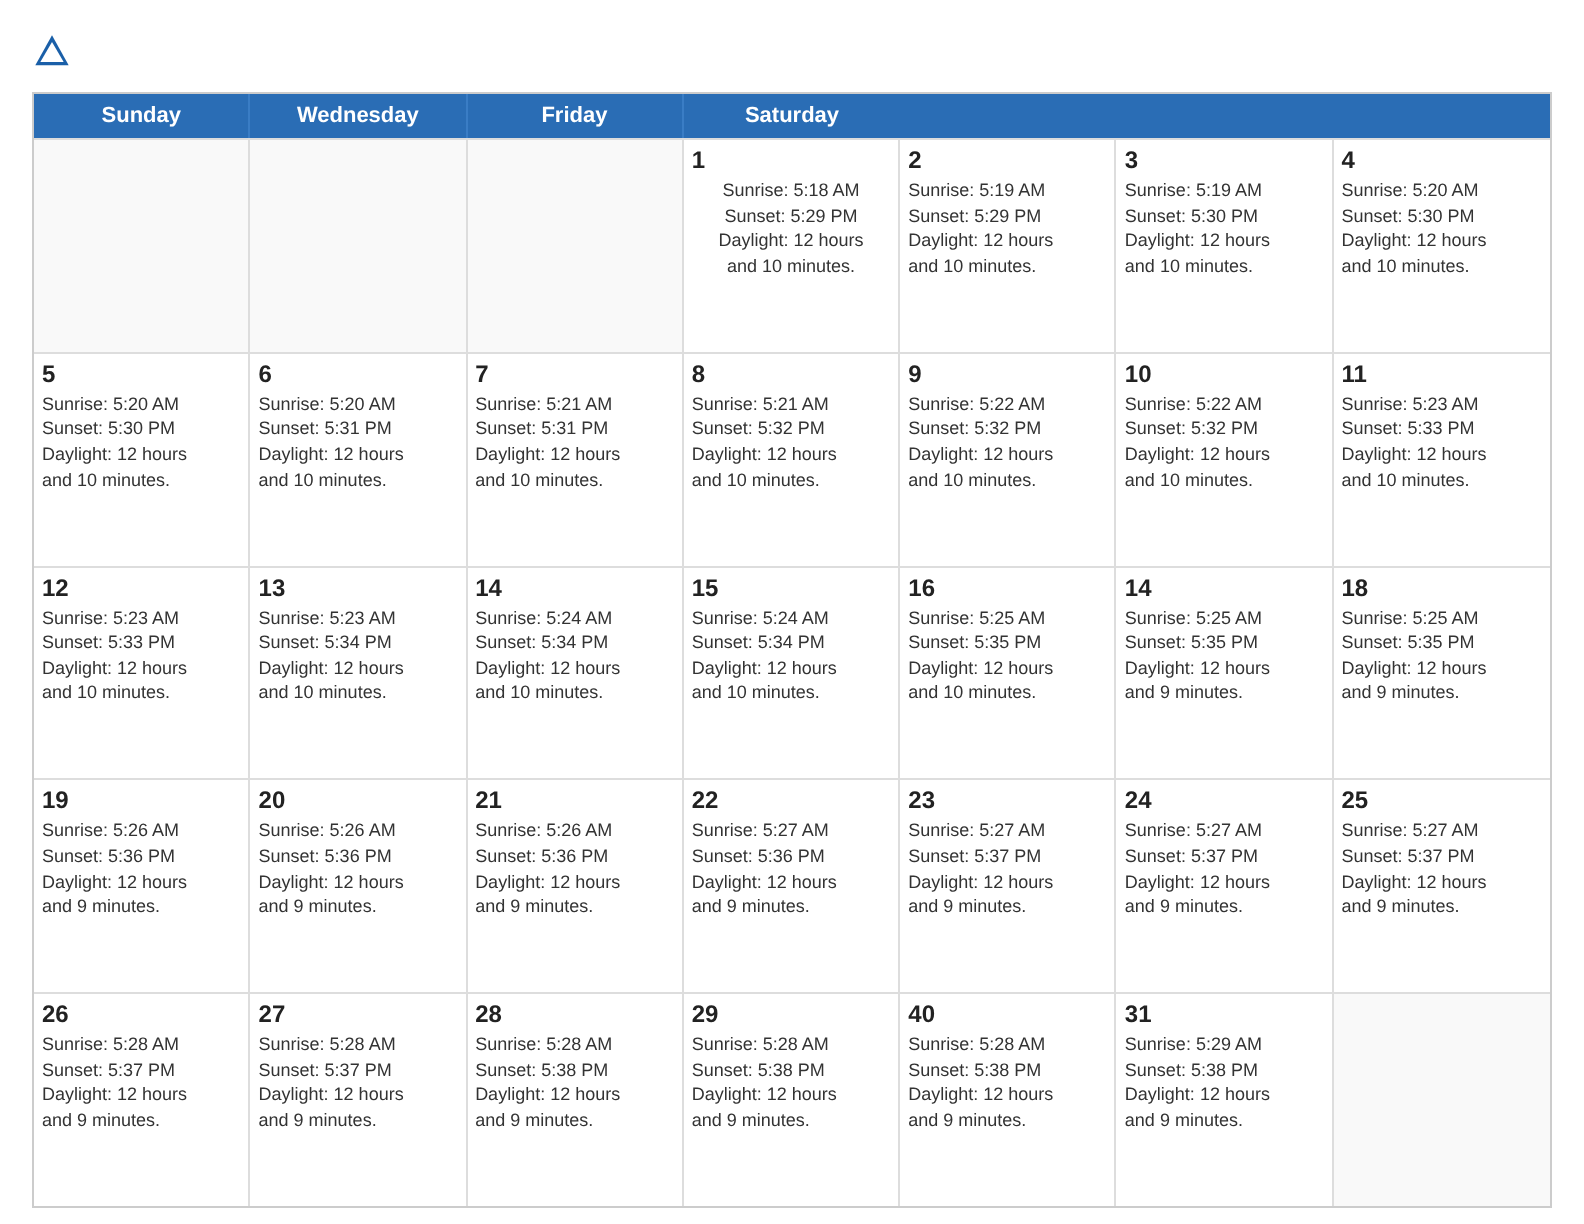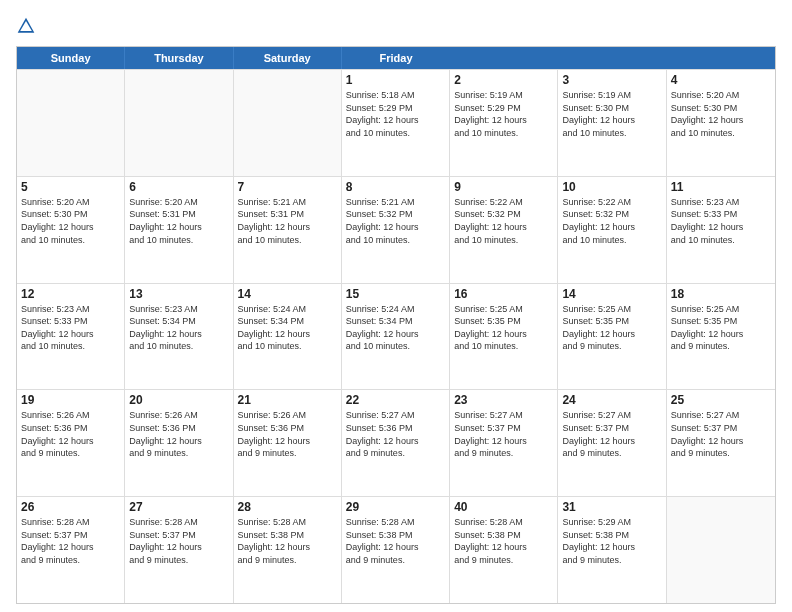--- a/index.html
+++ b/index.html
@@ -123,32 +123,32 @@
     </div>
     <div class="title-block">
       <div class="calendar-title"></div>
       <div class="calendar-subtitle"></div>
     </div>
   </div>
 
   <div class="calendar">
     <div class="cal-header-row" id="cal-header">
         <div class="cal-header-cell">Sunday</div>
-        <div class="cal-header-cell">Thursday</div>
+        <div class="cal-header-cell">Wednesday</div>
+        <div class="cal-header-cell">Friday</div>
         <div class="cal-header-cell">Saturday</div>
-        <div class="cal-header-cell">Friday</div>
       </div>
     <div class="cal-body" id="cal-body">
         <div class="cal-week">
           <div class="cal-cell empty"></div>
           <div class="cal-cell empty"></div>
           <div class="cal-cell empty"></div>
           <div class="cal-cell">
             <div class="day-num">1</div>
-            <div class="day-info" style="white-space: pre-line;">Sunrise: 5:18 AM
+            <div class="day-info" style="white-space: pre-line; text-align: center;">Sunrise: 5:18 AM
 Sunset: 5:29 PM
 Daylight: 12 hours
 and 10 minutes.</div>
           </div>
           <div class="cal-cell">
             <div class="day-num">2</div>
             <div class="day-info" style="white-space: pre-line;">Sunrise: 5:19 AM
 Sunset: 5:29 PM
 Daylight: 12 hours
 and 10 minutes.</div>

